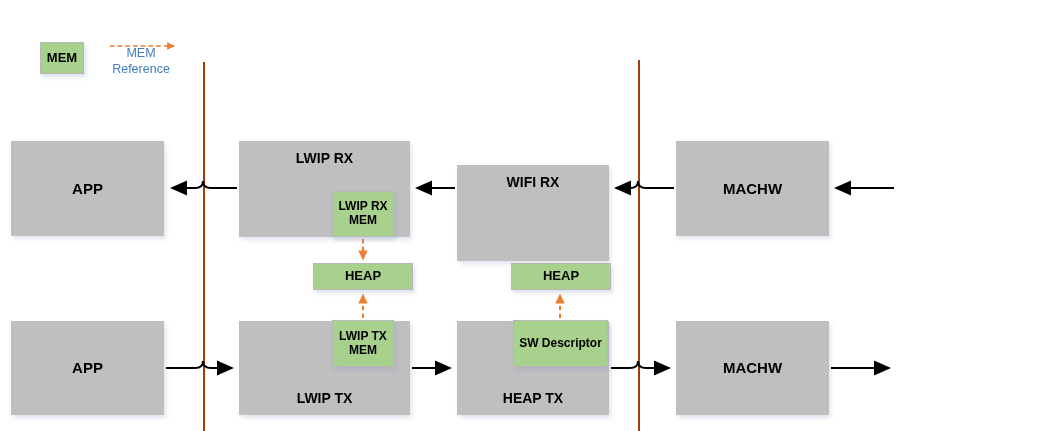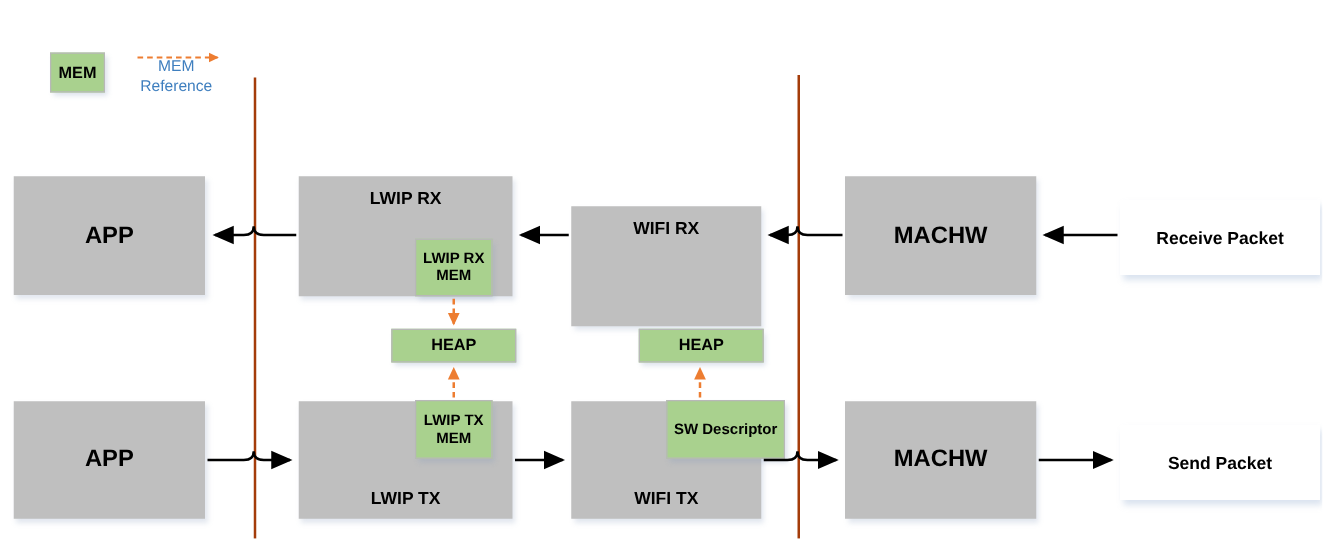--- a/index.html
+++ b/index.html
@@ -41,21 +41,21 @@
     box-shadow: 2px 4px 5px rgba(150,175,210,0.35);
   }
   .label-top {
     align-items: flex-start;
     padding-top: 9px;
   }
   .label-bottom {
     align-items: flex-end;
     padding-bottom: 9px;
   }
-  .f15 { font-size: 19px; }
+  .f15 { font-size: 15px; }
   .f14 { font-size: 14px; }
   .f13 { font-size: 13px; }
   .f12 { font-size: 12px; }
   .vline {
     position: absolute;
     width: 2px;
     background: #a43c0a;
   }
   svg.overlay {
     position: absolute;
@@ -93,40 +93,38 @@
   <div class="node gray-box f14 label-top" style="left:239px; top:141px; width:171px; height:96px;">LWIP RX</div>
 
   <div class="node green-box f12" style="left:332px; top:191px; width:62px; height:46px;">LWIP RX
 MEM</div>
 
   <div class="node gray-box f14 label-top" style="left:457px; top:141px; width:152px; height:96px;margin-top:24px;">WIFI RX</div>
 
 
   <div class="node gray-box f15" style="left:676px; top:141px; width:153px; height:95px;">MACHW</div>
 
-  <div class="node plain-box f14" style="left:896px; top:160px; width:160px; height:60px;">Receive Packet</div>
 
   <div class="node green-box f13" style="left:313px; top:263px; width:100px; height:27px;">HEAP</div>
 
   <div class="node green-box f13" style="left:511px; top:263px; width:100px; height:27px;">HEAP</div>
 
   <div class="node gray-box f15" style="left:11px; top:321px; width:153px; height:94px;">APP</div>
 
   <div class="node gray-box f14 label-bottom" style="left:239px; top:321px; width:171px; height:94px;">LWIP TX</div>
 
   <div class="node green-box f12" style="left:332px; top:320px; width:62px; height:47px;">LWIP TX
 MEM</div>
 
-  <div class="node gray-box f14 label-bottom" style="left:457px; top:321px; width:152px; height:94px;">WIFI TX</div>
+  <div class="node gray-box f14 label-bottom" style="left:457px; top:321px; width:152px; height:94px;">HEAP TX</div>
 
-  <div class="node green-box f12" style="left:513px; top:320px; width:95px; height:47px;margin-left:20px;">SW Descriptor</div>
+  <div class="node green-box f12" style="left:513px; top:320px; width:95px; height:47px;">SW Descriptor</div>
 
   <div class="node gray-box f15" style="left:676px; top:321px; width:153px; height:94px;">MACHW</div>
 
-  <div class="node plain-box f14" style="left:896px; top:340px; width:160px; height:60px;">Send Packet</div>
 
   <svg class="overlay" viewBox="0 0 1058 431">
     <defs>
       <marker id="arrowBlack" markerWidth="9" markerHeight="9" refX="7.5" refY="4" orient="auto" markerUnits="strokeWidth">
         <path d="M0,0.3 L8.5,4 L0,7.7 z" fill="#000000"></path>
       </marker>
       <marker id="arrowOrange" markerWidth="5.2" markerHeight="5.2" refX="4.3" refY="2.6" orient="auto" markerUnits="strokeWidth">
         <path d="M0,0.25 L5,2.6 L0,4.95 z" fill="#ed7d31"></path>
       </marker>
     </defs>

